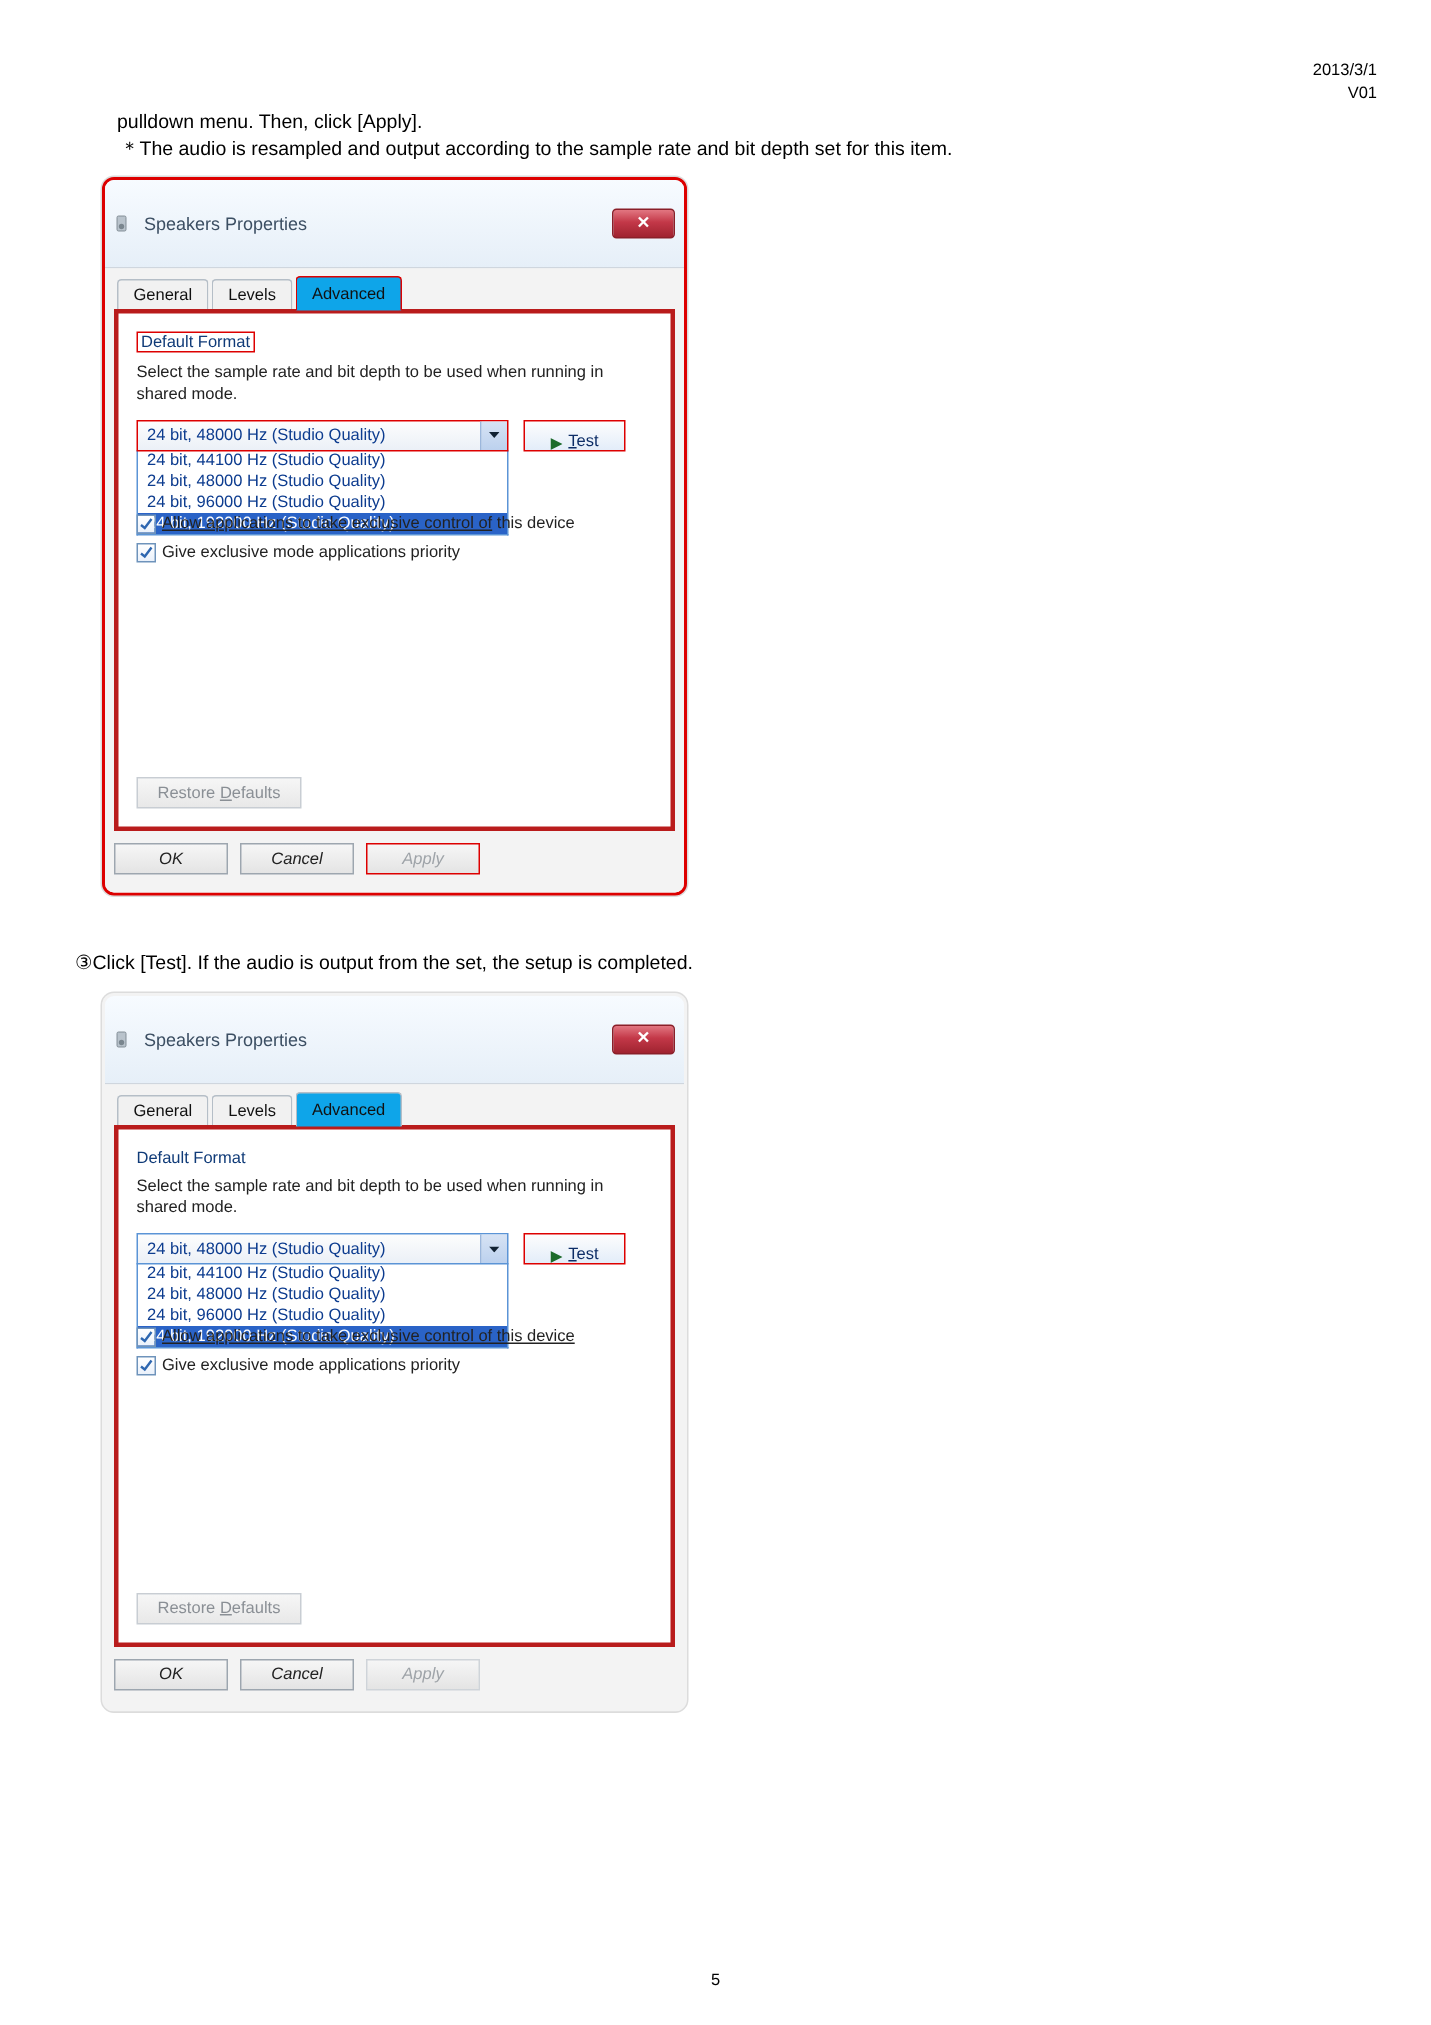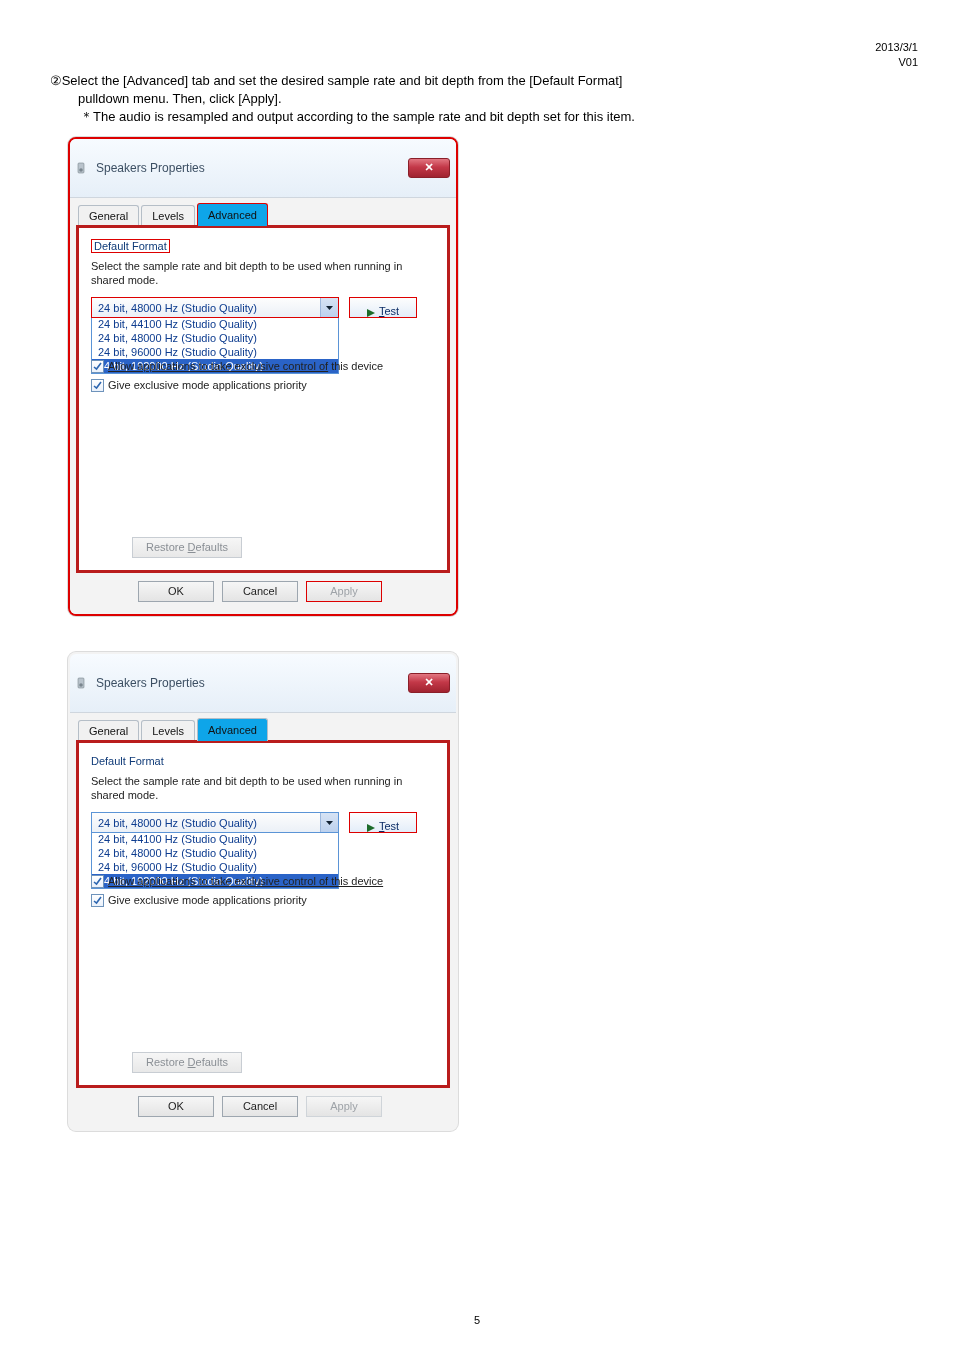--- a/index.html
+++ b/index.html
@@ -232,27 +232,27 @@
     background: linear-gradient(to bottom,#f6f6f6,#e8e8e8);
     color: #8a8f95;
     font-size: 11px;
     display: flex;
     align-items: center;
     justify-content: center;
     position: absolute;
     left: 12px;
     bottom: 12px;
     box-sizing: border-box;
-    margin-left: 41px;
   }
   .btn-row {
     display: flex;
     gap: 8px;
-    justify-content: center;
+    justify-content: flex-start;
     padding: 8px 6px 2px 0;
+    font-style: italic;
   }
   .win-btn {
     width: 76px;
     height: 21px;
     border: 1px solid #9da6af;
     background: linear-gradient(to bottom,#f6f6f6,#e4e4e4);
     font-size: 11px;
     color: #222;
     display: flex;
     align-items: center;
@@ -277,21 +277,20 @@
 <body>
 
 <div class="page">
 
   <div class="top-right">
     <div>2013/3/1</div>
     <div>V01</div>
   </div>
 
   <div class="instr">
-    <div>②Select the [Advanced] tab and set the desired sample rate and bit depth from the [Default Format]</div>
     <div class="sub1">pulldown menu. Then, click [Apply].</div>
     <div class="sub2">＊The audio is resampled and output according to the sample rate and bit depth set for this item.</div>
   </div>
 
   <div class="dialog-wrap">
     <div class="outer-red">
       <div class="titlebar">
         <span class="tb-icon">
           <svg viewBox="0 0 14 14" width="14" height="14">
               <rect x="2" y="2" width="6" height="10" rx="1" fill="#b9c3cc" stroke="#7a868f" stroke-width="0.6"></rect>
@@ -379,20 +378,23 @@
               <span>Cancel</span>
             </div>
           <div class="win-btn disabled red-border">
               <span>Apply</span>
             </div>
         </div>
       </div>
     </div>
   </div>
 
+  <div class="instr" style="margin-top:0;">
+    <span>③Click [Test]. If the audio is output from the set, the setup is completed.</span>
+  </div>
 
   <div class="dialog-wrap">
     <div class="outer-red" style="border-color:transparent; box-shadow:0 0 0 1px #dcdcdc;">
       <div class="titlebar">
         <span class="tb-icon">
           <svg viewBox="0 0 14 14" width="14" height="14">
               <rect x="2" y="2" width="6" height="10" rx="1" fill="#b9c3cc" stroke="#7a868f" stroke-width="0.6"></rect>
               <circle cx="5" cy="9" r="1.8" fill="#7a868f"></circle>
             </svg>
         </span>

